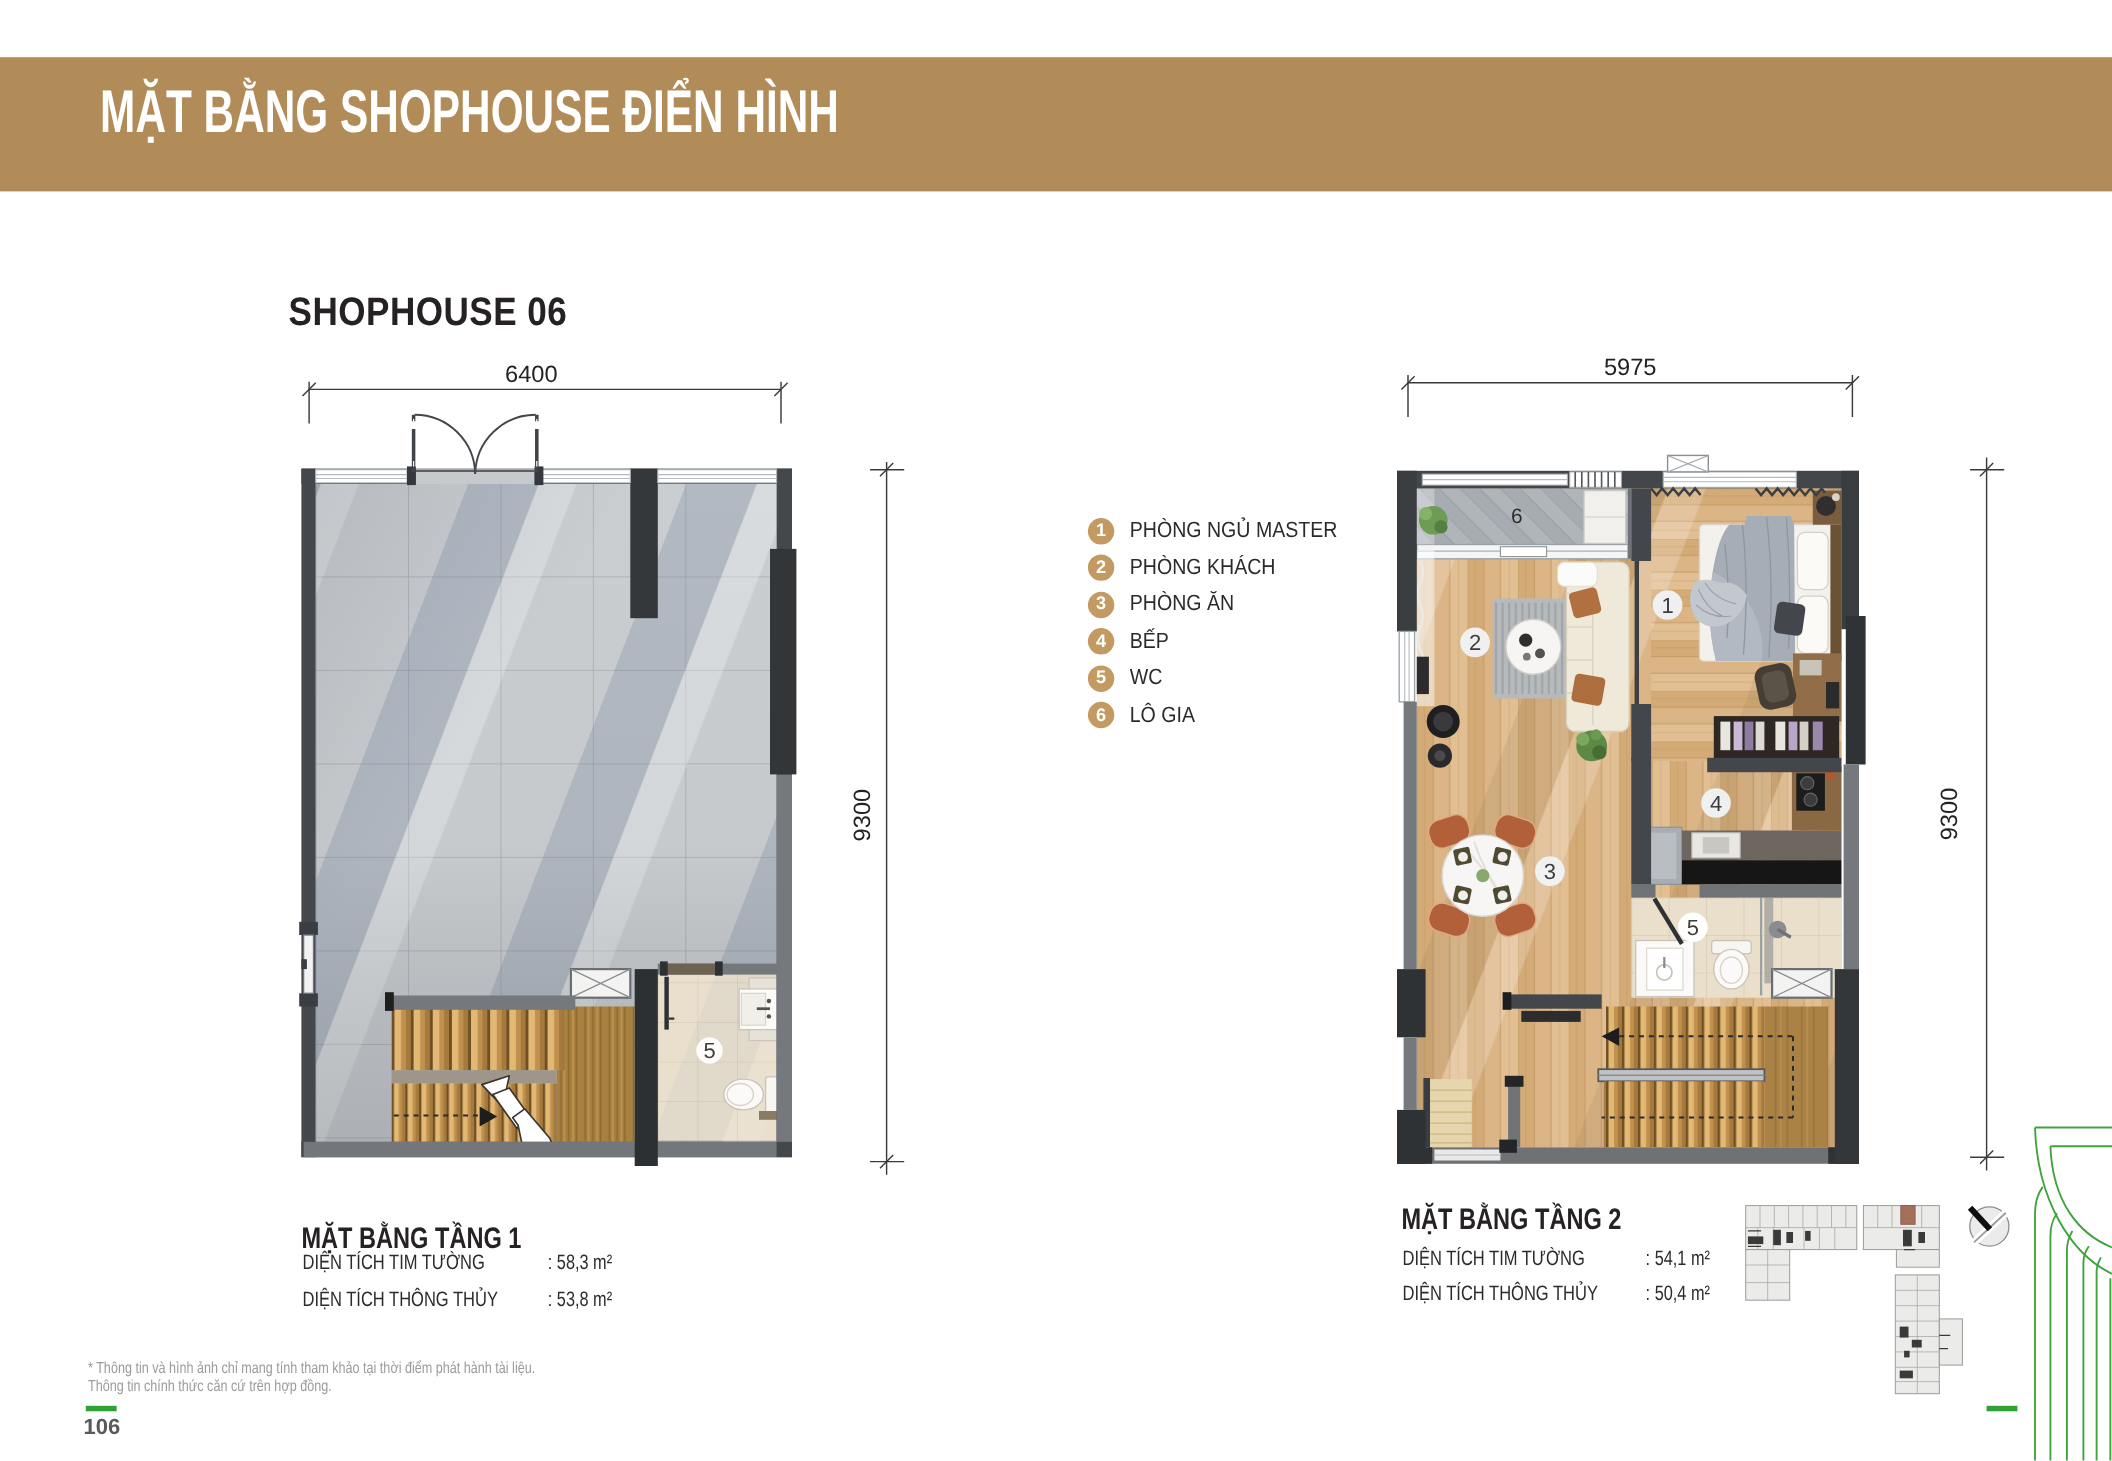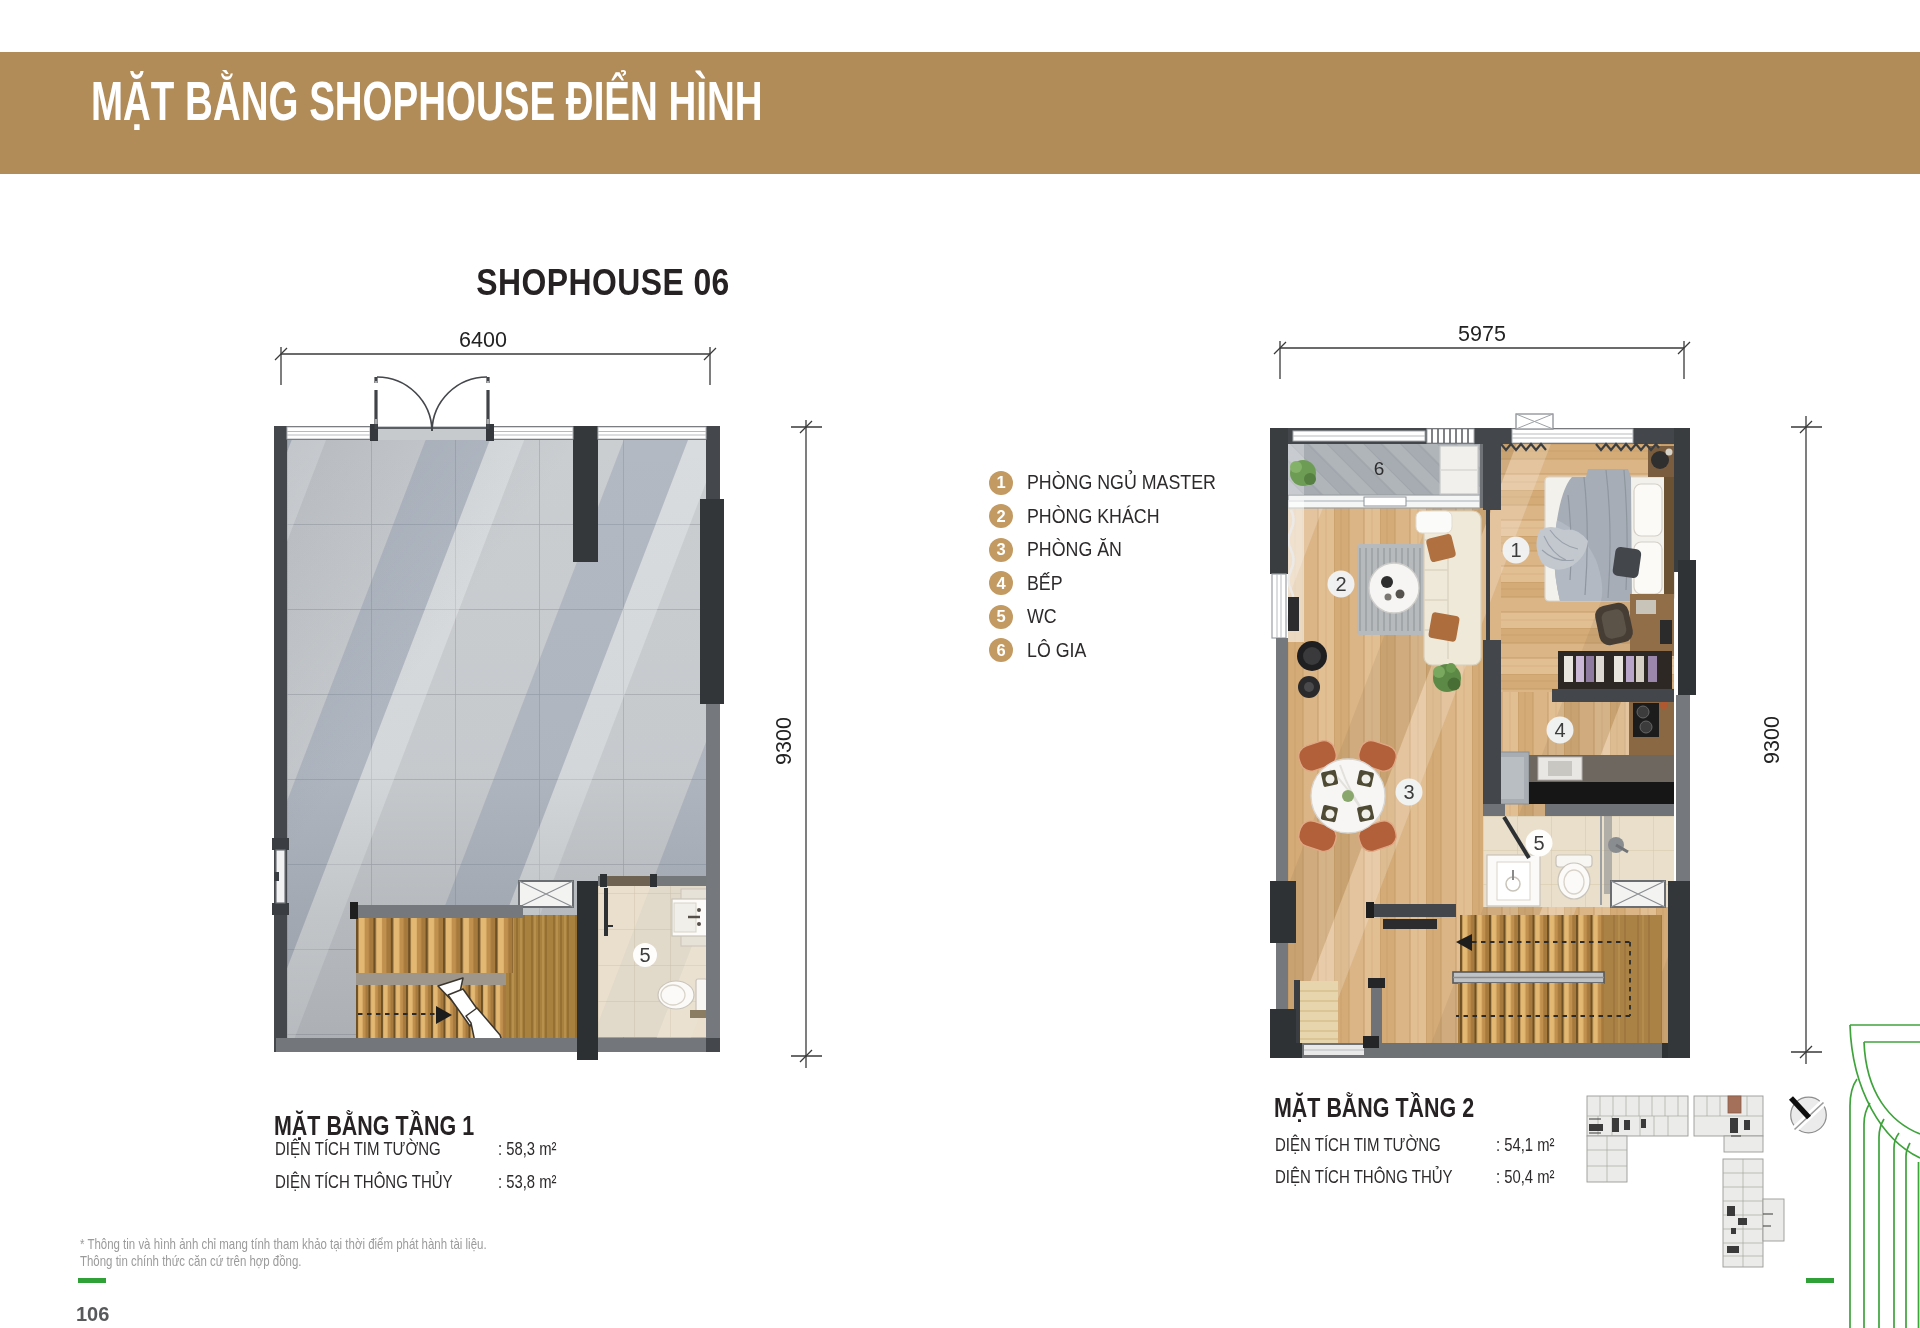--- a/index.html
+++ b/index.html
@@ -9,21 +9,21 @@
 </style>
 </head>
 <body>
 
 <div class="abs" style="left:0;top:52px;width:1920px;height:122px;background:#b18c58;"></div>
 
 <div class="abs" style="left:91px;top:78px;width:900px;height:60px;text-decoration:underline;">
   <span style="display:inline-block;font-weight:bold;font-size:55px;line-height:46px;color:#ffffff;letter-spacing:0px;transform:scaleX(0.70);transform-origin:0 0;white-space:nowrap;">MẶT BẰNG SHOPHOUSE ĐIỂN HÌNH</span>
 </div>
 
-<div class="abs" style="left:246px;top:262px;width:500px;text-align:right;">
+<div class="abs" style="left:246px;top:262px;width:500px;text-align:left;">
   <span style="display:inline-block;font-weight:bold;font-size:36px;color:#262223;letter-spacing:0.5px;transform:scaleX(0.886);">SHOPHOUSE 06</span>
 </div>
 
 <svg class="abs" style="left:230px;top:320px;" width="630" height="760" viewBox="230 320 630 760">
 <defs>
   <pattern id="tile1" width="84" height="85" patternUnits="userSpaceOnUse" x="287" y="439">
     <rect width="84" height="85" fill="#cbced1"></rect>
     <path d="M0,0 H84 M0,0 V85" stroke="#a6abb0" stroke-width="1.4" fill="none"></path>
   </pattern>
   <pattern id="shadow1" width="185" height="185" patternUnits="userSpaceOnUse" patternTransform="rotate(21)">
@@ -602,21 +602,21 @@
 
 <div class="abs" style="left:1275px;top:1134px;font-size:19px;color:#2d2a2b;transform:scaleX(0.79);transform-origin:0 0;white-space:nowrap;">DIỆN TÍCH TIM TƯỜNG</div>
 <div class="abs" style="left:1496px;top:1134px;font-size:19px;color:#2d2a2b;transform:scaleX(0.78);transform-origin:0 0;white-space:nowrap;">: 54,1 m²</div>
 
 <div class="abs" style="left:1275px;top:1166px;font-size:19px;color:#2d2a2b;transform:scaleX(0.79);transform-origin:0 0;white-space:nowrap;">DIỆN TÍCH THÔNG THỦY</div>
 <div class="abs" style="left:1496px;top:1166px;font-size:19px;color:#2d2a2b;transform:scaleX(0.78);transform-origin:0 0;white-space:nowrap;">: 50,4 m²</div>
 
 <div class="abs" style="left:80px;top:1236px;font-size:14.5px;color:#9b9b9b;line-height:16.5px;transform:scaleX(0.79);transform-origin:0 0;white-space:nowrap;">* Thông tin và hình ảnh chỉ mang tính tham khảo tại thời điểm phát hành tài liệu.<br>Thông tin chính thức căn cứ trên hợp đồng.</div>
 
 <div class="abs" style="left:78px;top:1278px;width:28px;height:5px;background:#2fa136;"></div>
-<div class="abs" style="left:76px;top:1287px;font-size:20px;font-weight:bold;color:#58595b;margin-top:16px;">106</div>
+<div class="abs" style="left:76px;top:1287px;font-size:20px;font-weight:bold;color:#58595b;">106</div>
 
 <div class="abs" style="left:1806px;top:1278px;width:28px;height:5px;background:#2fa136;"></div>
 <div class="abs" style="left:1802px;top:1287px;font-size:20px;font-weight:bold;color:#58595b;margin-top:44px;">107</div>
 
 <svg class="abs" style="left:1580px;top:1088px;" width="210" height="190" viewBox="1580 1088 210 190">
 <g fill="#ebebe9" stroke="#9a9a98" stroke-width="0.9">
 
   <rect x="1587" y="1096" width="101" height="40"></rect>
 
   <rect x="1587" y="1136" width="40" height="46"></rect>

